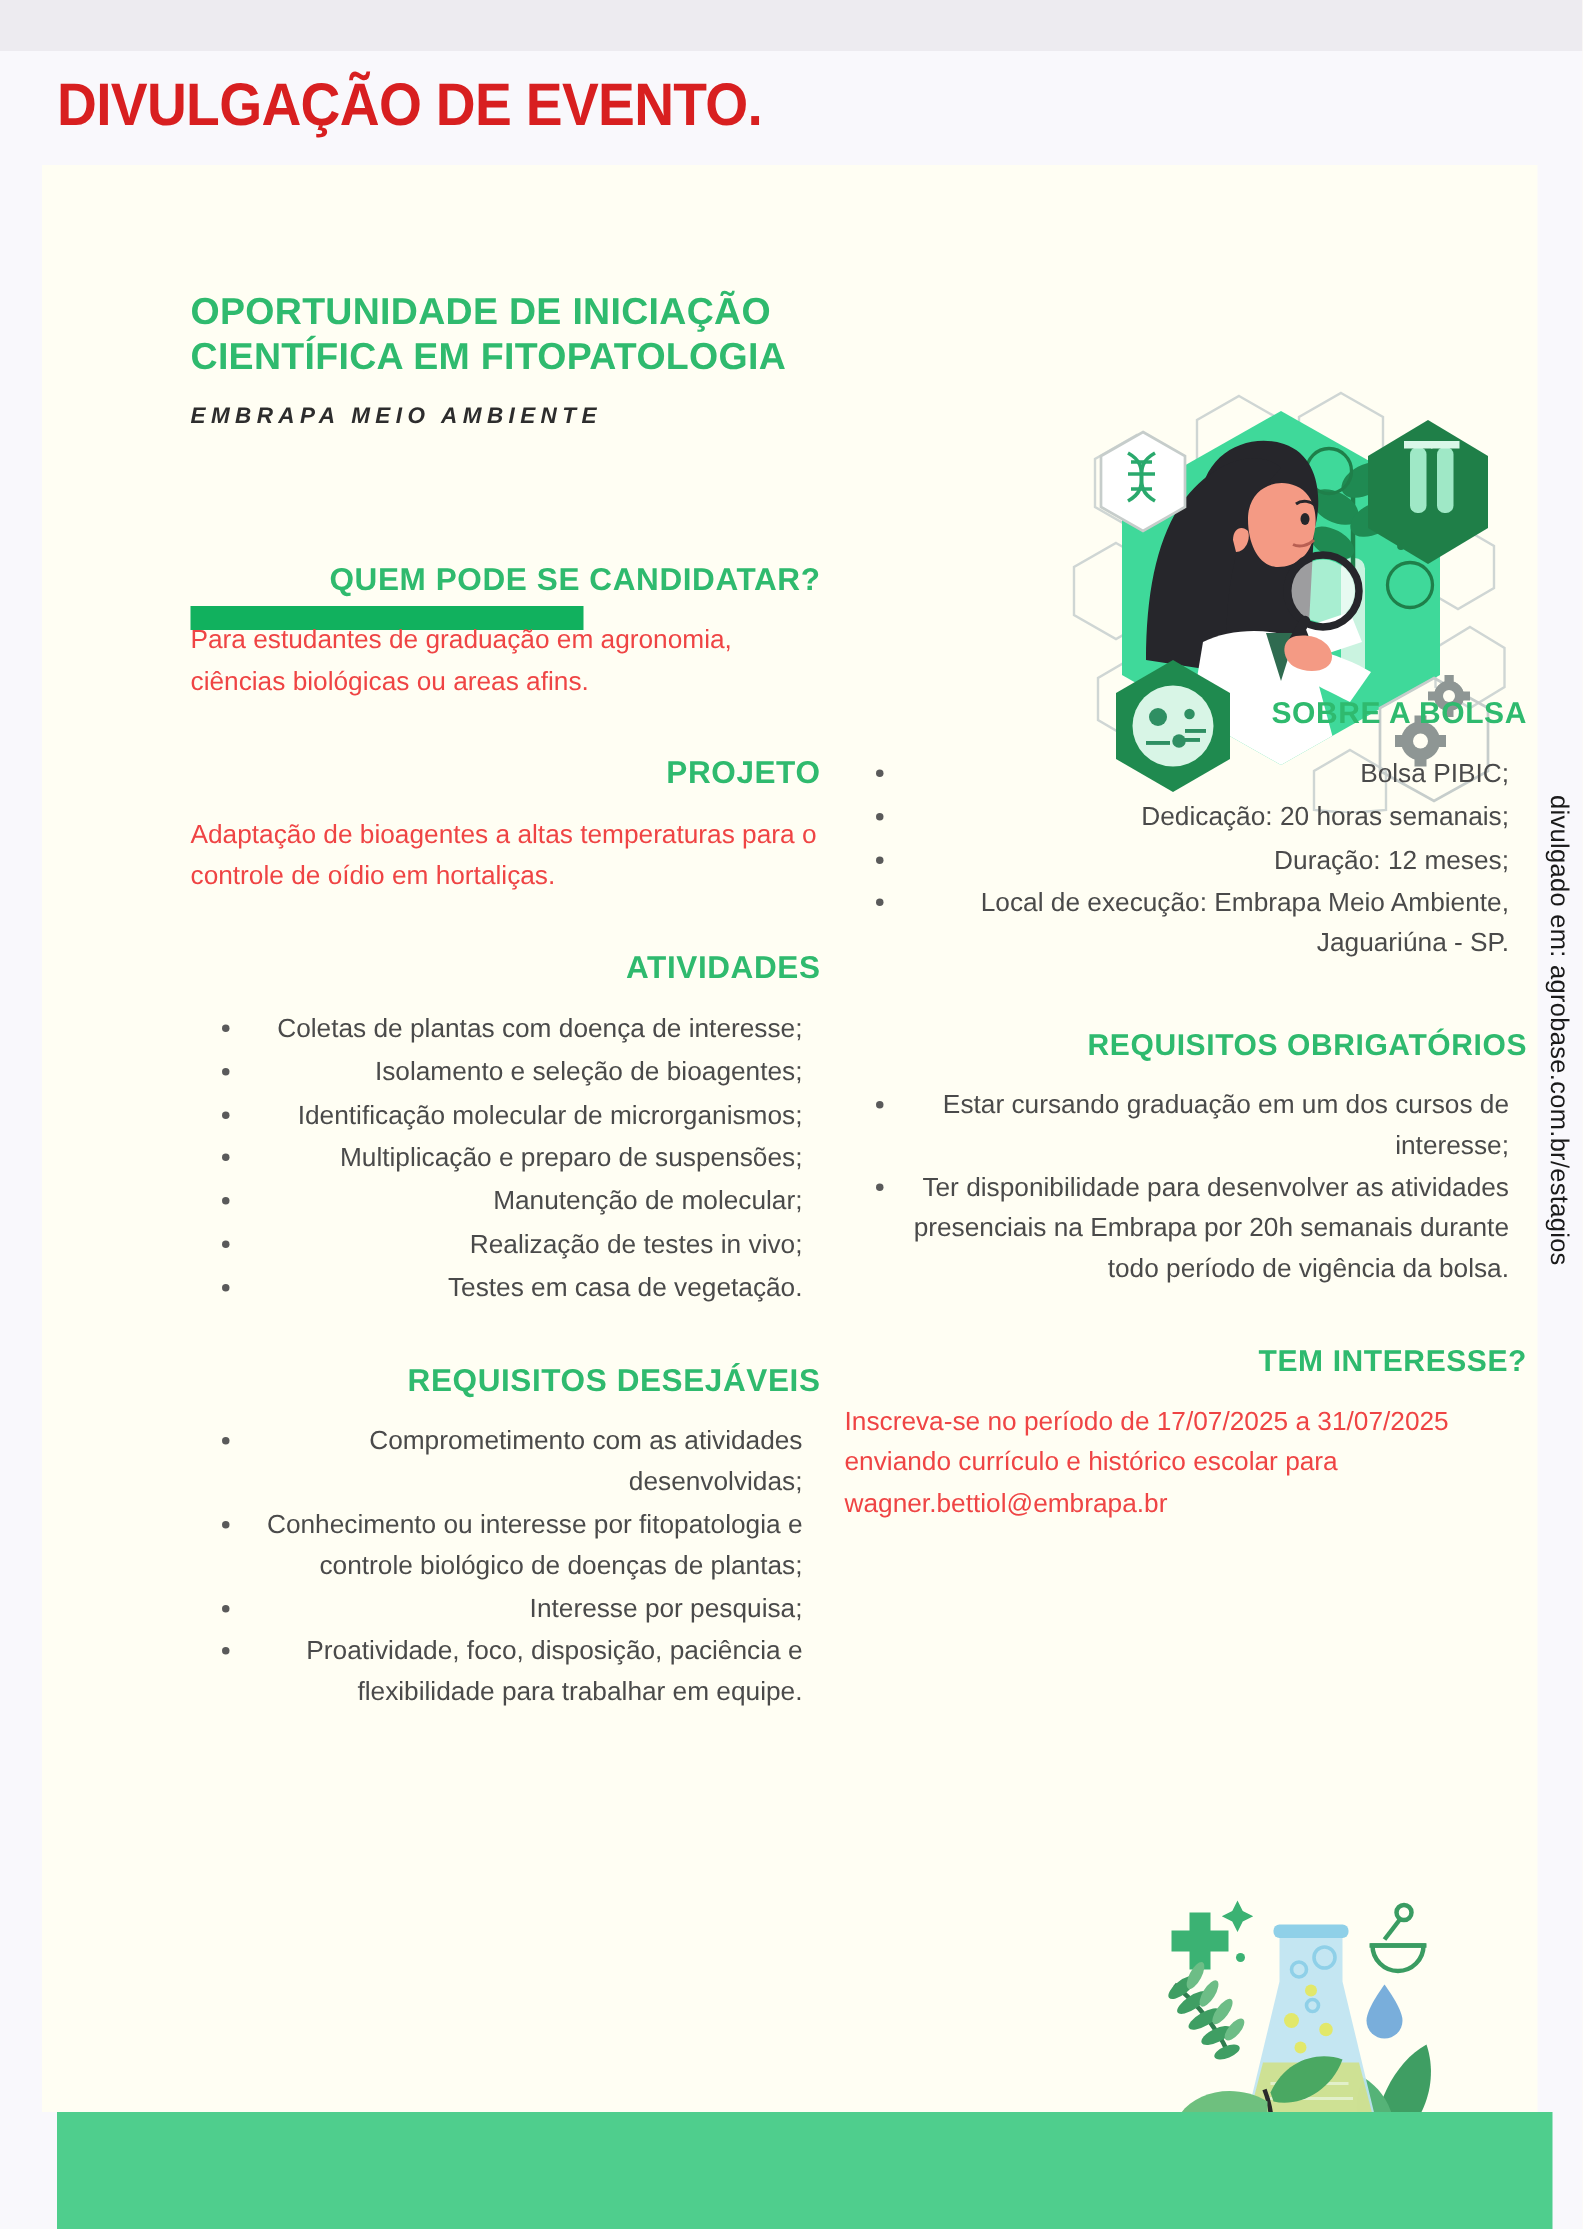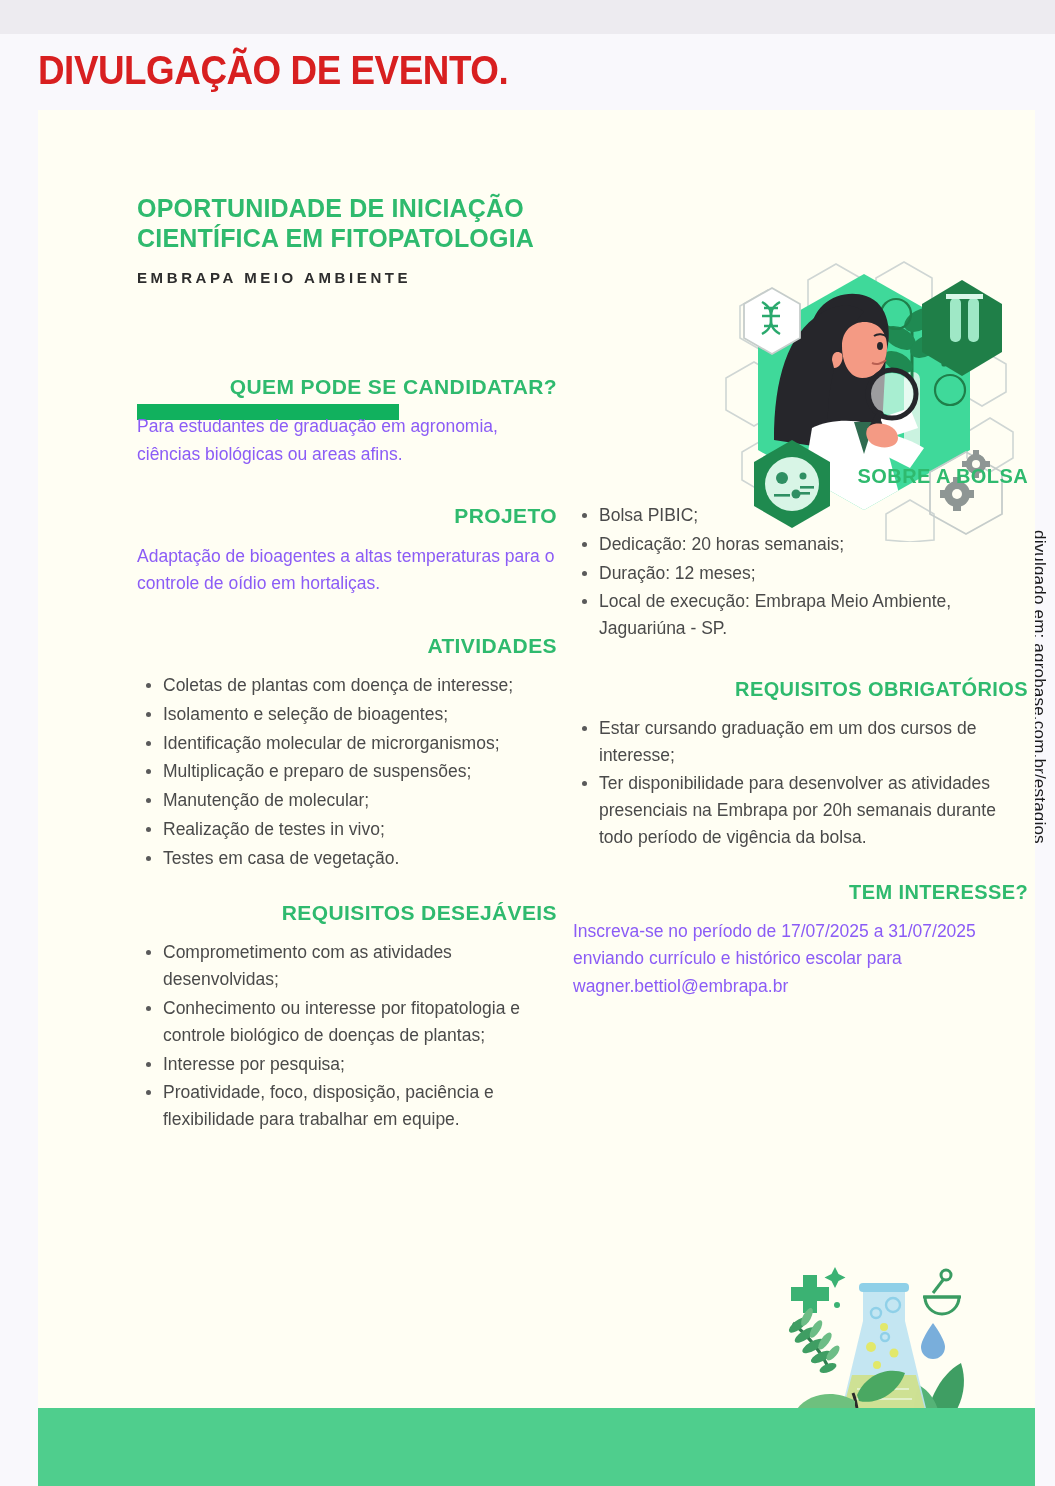--- a/index.html
+++ b/index.html
@@ -16,21 +16,21 @@
   .event-header{
     position:absolute;left:38px;top:48px;
     font-size:40px;font-weight:bold;color:#d81f20;
     letter-spacing:-0.5px;
     transform:scaleX(0.92);transform-origin:left top;
     white-space:nowrap;
   }
 
   
   .poster{
-    position:absolute;left:38px;top:110px;width:997px;height:1298px;
+    position:absolute;left:28px;top:110px;width:997px;height:1298px;
     background:#fffef3;
   }
   .footer-band{
     position:absolute;left:38px;top:1408px;width:997px;height:78px;
     background:#4fce8d;
   }
 
   
   .credit{
     position:absolute;right:6px;top:530px;
@@ -42,40 +42,41 @@
 
   
   .title-block{position:absolute;left:99px;top:84px;width:470px;}
   .poster-title{
     font-size:25px;font-weight:bold;color:#2fba6e;
     line-height:1.18;letter-spacing:0.2px;margin:0;
   }
   .poster-subtitle{
     margin:16px 0 0 0;font-size:15px;font-weight:bold;color:#2d2d2d;
     letter-spacing:3.6px;
+    font-style:italic;
   }
   .rule{
     position:absolute;left:0px;top:210px;width:262px;height:16px;background:#11b15e;
   }
 
   
   .col{position:absolute;}
   .col-left{left:99px;top:265px;width:420px;}
   .col-right{left:535px;top:355px;width:455px;}
 
   .sec{margin:0 0 4px 0;}
   .sec-head{
     font-size:21px;font-weight:bold;color:#2fba6e;
     letter-spacing:0.4px;margin:0 0 14px 0;line-height:1.15;text-align:right;
   }
   .sec-head.small{font-size:20px;}
   .para{
-    font-size:17.5px;color:#8b5cf6;line-height:1.58;margin:0;
-  }
-  ul.bul{margin:0;padding:0 0 0 26px;list-style:none;}
+    font-size:17.5px;color:#ef4444;line-height:1.58;margin:0;
+  }
+  ul.bul{margin:12px;padding:0 0 0 26px;list-style:none;text-align:right;}
   ul.bul li{
     position:relative;font-size:17.5px;color:#4a4a4a;
     line-height:1.53;margin:0 0 2px 0;
   }
   ul.bul li::before{
     content:"";position:absolute;left:-17px;top:11px;
     width:5px;height:5px;border-radius:50%;background:#5a5a5a;
   }
   .gap-lg{height:32px;}
   .gap-md{height:26px;}

